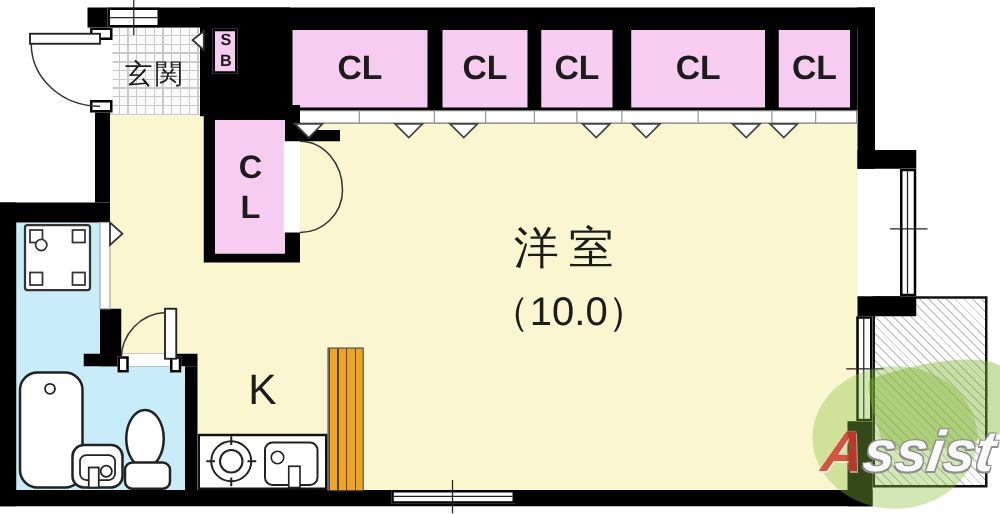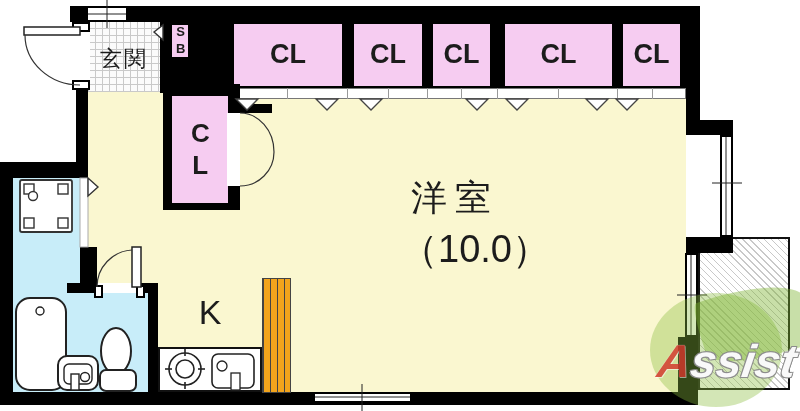--- a/index.html
+++ b/index.html
@@ -122,21 +122,21 @@
 
   <div class="abs" style="left:158px;top:347px;width:104px;height:45px;background:#fff;border:2px solid #111;box-sizing:border-box;"></div>
   <div class="orange" style="left:262px;top:278px;width:29px;height:115px;"></div>
 
   <div class="label" style="left:330px;top:175px;width:250px;height:46px;font-size:36px;letter-spacing:8px;">
     <span>洋室</span>
     </div>
   <div class="label" style="left:88px;top:44px;width:72px;height:30px;font-size:22px;letter-spacing:2px;">
     <span>玄関</span>
     </div>
-  <div class="label" style="left:350px;top:228px;width:250px;height:44px;font-size:38px;">
+  <div class="label" style="left:330px;top:228px;width:250px;height:44px;font-size:32px;">
     <span>（10.0）</span>
     </div>
   <div class="label" style="left:190px;top:292px;width:40px;height:42px;font-size:34px;">
     <span>K</span>
     </div>
 
   <svg width="800" height="411" viewBox="0 0 800 411">
 
     <g>
       <rect x="24" y="27" width="56" height="8" fill="#fff" stroke="#222" stroke-width="1.5"></rect>

